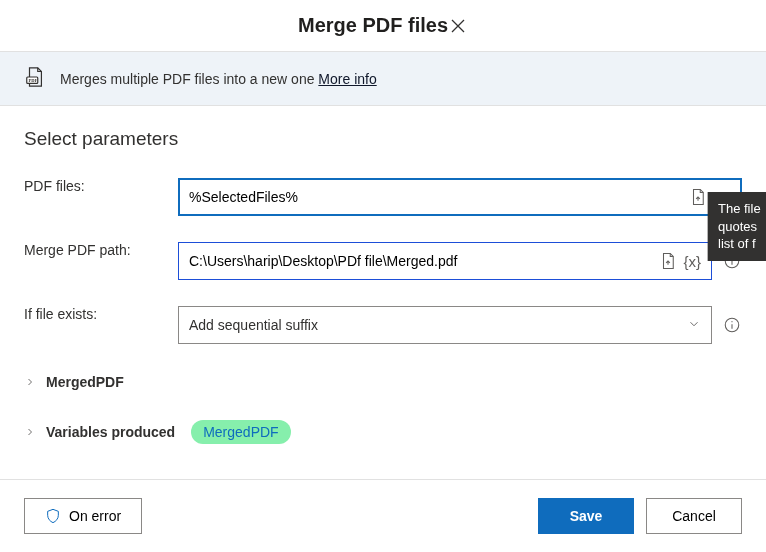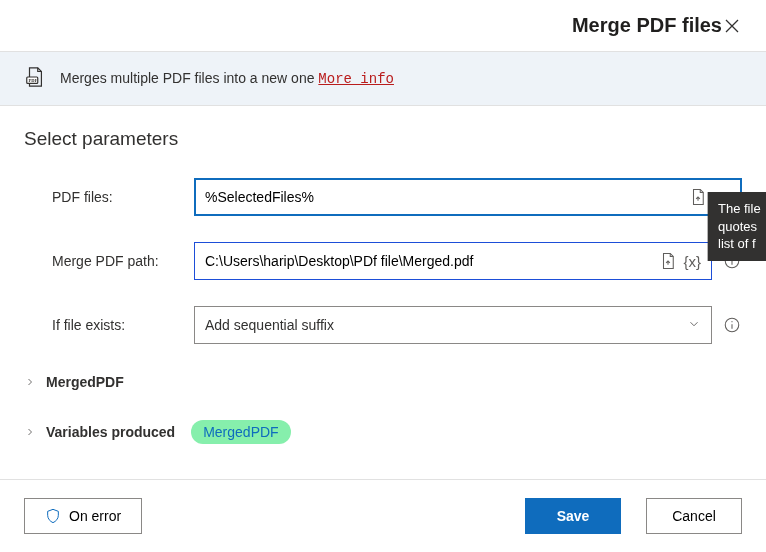--- a/index.html
+++ b/index.html
@@ -9,21 +9,21 @@
     color: #323130;
     background: #fff;
     width: 766px;
     height: 552px;
     overflow: hidden;
     position: relative;
   }
   .header {
     display: flex;
     align-items: center;
-    justify-content: flex-end;
+    justify-content: center;
     padding: 14px 24px 14px 24px;
     border-bottom: 1px solid #e1e1e1;
   }
   .header h1 {
     font-size: 20px;
     font-weight: 600;
     color: #201f1e;
   }
   .close-btn {
     width: 20px; height: 20px;
@@ -33,36 +33,34 @@
   }
   .info-banner {
     background: #eef3f8;
     padding: 14px 24px;
     display: flex;
     align-items: center;
     gap: 14px;
     border-bottom: 1px solid #e1e1e1;
   }
   .info-banner .desc { color: #323130; }
-  .info-banner a { color: #b91c1c; text-decoration: underline; font-family: Liberation Mono, monospace; }
+  .info-banner a { color: #0f172a; text-decoration: underline; }
   .content {
     padding: 22px 24px 10px 24px;
   }
   .section-title {
     font-size: 19px;
     font-weight: 400;
     color: #323130;
     margin-bottom: 28px;
   }
   .row {
     display: flex;
-    align-items: center;
     margin-bottom: 26px;
-    gap: 12px;
-    margin-left: 28px;
+    gap: 24px;
   }
   .label-col {
     width: 130px;
     flex-shrink: 0;
     font-size: 14px;
     color: #323130;
   }
   .field-col {
     flex: 1;
     display: flex;
@@ -170,21 +168,21 @@
     gap: 8px;
     min-width: 96px;
     justify-content: center;
   }
   .btn.primary {
     background: #0f6cbd;
     border-color: #0f6cbd;
     color: #fff;
     font-weight: 600;
   }
-  .footer-right { display: flex; gap: 25px; }
+  .footer-right { display: flex; gap: 12px; }
   .tooltip {
     position: absolute;
     right: 0;
     top: 192px;
     transform: translateX(100%) translateX(-58px);
     background: #323130;
     color: #fff;
     padding: 8px 10px;
     font-size: 13px;
     line-height: 1.35;

